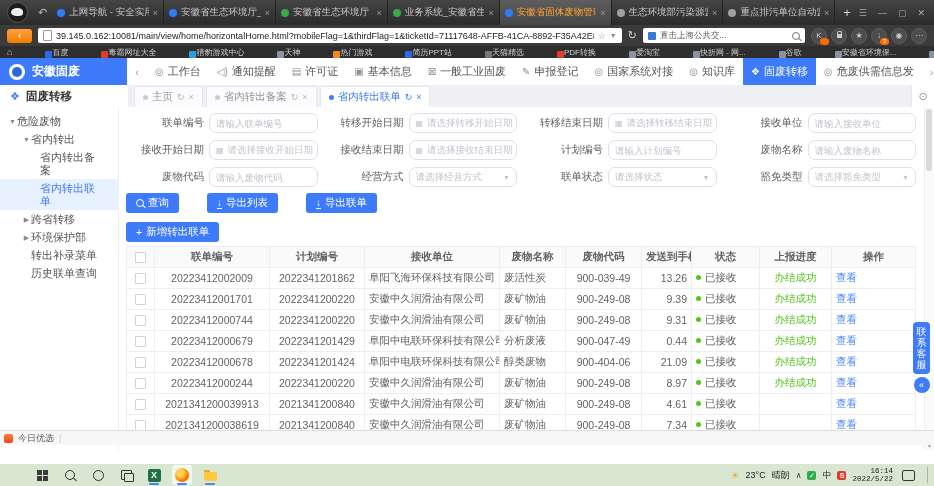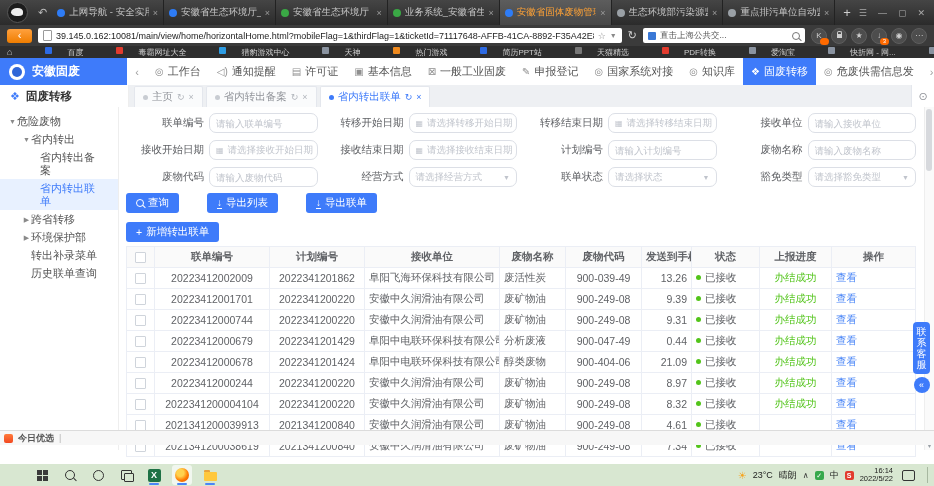--- a/index.html
+++ b/index.html
@@ -44,21 +44,21 @@
   .rbtn{width:14px;height:14px;border-radius:50%;background:#4d4d4d;border:1px solid #5e5e5e;
     color:#cecece;font-size:8px;display:flex;align-items:center;justify-content:center;position:relative;}
   .rbtn .bdg{position:absolute;right:-3px;bottom:-2px;min-width:7px;height:7px;border-radius:4px;
     background:#ff6a00;color:#fff;font-size:6px;line-height:7px;text-align:center;padding:0 1px;}
   .lockic{width:5px;height:4px;background:#cecece;position:relative;display:inline-block;}
   .lockic::before{content:'';position:absolute;top:-3px;left:0.5px;width:3px;height:3px;
     border:1px solid #cecece;border-bottom:none;border-radius:2px 2px 0 0;}
   .bookmarks{position:absolute;top:46px;left:0;right:0;height:12px;background:#2e2e2e;
     display:flex;align-items:center;gap:9px;padding:0 7px;font-size:8px;color:#cdcdcd;overflow:hidden;}
   .homeic{color:#d8d8d8;font-size:9px;}
-  .bm{display:flex;align-items:flex-start;gap:15px;white-space:nowrap;flex:none;padding-left:24px;}
+  .bm{display:flex;align-items:flex-end;gap:0;white-space:nowrap;flex:none;padding-left:24px;}
   .bm .ic{width:7px;height:7px;border-radius:1px;background:#8a93a0;flex:none;}
   .sendphone{margin-left:auto;display:flex;align-items:center;gap:3px;flex:none;color:#e0e0e0;}
   .phone-ic{width:5px;height:8px;border:1px solid #ff9d3b;border-radius:1px;background:#ff9d3b;}
   
   .app{position:absolute;top:58px;left:0;right:0;height:392px;background:#fff;}
   .app-nav{position:absolute;top:0;left:0;right:0;height:27px;border-bottom:1px solid #ececec;
     display:flex;align-items:stretch;background:#fff;}
   .brand{width:118px;flex:none;background:#3e7bfa;color:#fff;display:flex;align-items:center;
     gap:7px;padding-left:9px;font-size:12px;font-weight:bold;}
   .applogo{width:16px;height:16px;border-radius:50%;background:#fff;display:flex;align-items:center;justify-content:center;flex:none;}
@@ -120,21 +120,21 @@
   .link{color:#4a86f7;text-decoration:none;}
   .vscroll{width:9px;flex:none;background:#fafafa;border-left:1px solid #eee;position:relative;}
   .vthumb{position:absolute;top:2px;left:1px;width:6px;height:62px;background:#d7d9dd;border-radius:3px;}
   .vdown{position:absolute;bottom:1px;left:0;right:0;text-align:center;color:#9aa0a6;font-size:7px;}
   .svc{position:absolute;right:4px;top:264px;width:17px;z-index:6;text-align:center;}
   .svc .pill{background:#3e7bfa;color:#fff;border-radius:4px;padding:4px 0;font-size:10px;line-height:11px;}
   .svc .col{width:16px;height:16px;border-radius:50%;background:#3e7bfa;color:#fff;font-size:9px;
     line-height:16px;margin:3px auto 0;}
   
   .bbar{position:absolute;top:430px;left:0;right:0;height:14px;background:#f7f7f7;border-top:1px solid #dcdcdc;
-    display:flex;align-items:center;gap:5px;padding:0 4px;font-size:9px;color:#555;font-weight:bold;}
+    display:flex;align-items:center;gap:5px;padding:0 4px;font-size:9px;color:#555;}
   .bbar .ic{width:9px;height:9px;border-radius:2px;background:linear-gradient(#ff7b3c,#f2471f);flex:none;}
   .bbar .div{color:#ccc;}
   .taskbar{position:absolute;top:464px;left:0;right:0;height:22px;background:#d8e7d1;
     display:flex;align-items:center;padding:0 6px;}
   .tbicons{display:flex;align-items:center;gap:8px;margin-left:26px;}
   .tbi{width:20px;height:20px;display:flex;align-items:center;justify-content:center;position:relative;border-radius:3px;}
   .tbi.open::after{content:'';position:absolute;bottom:0;left:5px;right:5px;height:2px;background:#4a86f7;border-radius:1px;}
   .tbi.activewin{background:rgba(255,255,255,.65);}
   .startic{display:grid;grid-template-columns:5px 5px;grid-template-rows:5px 5px;gap:1px;}
   .startic i{background:#3a3a3a;}
@@ -145,21 +145,21 @@
   .xlic{width:13px;height:13px;background:#1e7145;border-radius:2px;color:#fff;font-size:9px;font-weight:bold;
     display:flex;align-items:center;justify-content:center;}
   .cheetic{width:14px;height:14px;border-radius:50%;background:radial-gradient(circle at 38% 35%,#ffd24d 0 28%,#ff7a00 60%,#e04e00 100%);}
   .foldic{width:13px;height:9px;background:#ffc83d;border-radius:1px;position:relative;margin-top:2px;}
   .foldic::before{content:'';position:absolute;top:-2px;left:0;width:6px;height:2px;background:#e8a33d;border-radius:1px 1px 0 0;}
   .tray{margin-left:auto;display:flex;align-items:center;gap:6px;font-size:9px;color:#1c1c1c;}
   .sun{color:#f5a623;font-size:10px;}
   .chev{font-size:8px;color:#333;}
   .shield{width:9px;height:9px;background:#36a94c;border-radius:2px;color:#fff;font-size:7px;line-height:9px;text-align:center;}
   .sred{width:9px;height:9px;background:#e23b2e;border-radius:2px;color:#fff;font-size:7px;line-height:9px;text-align:center;font-weight:bold;}
-  .clock{text-align:right;font-size:7.5px;line-height:8.5px;}
+  .clock{text-align:right;font-size:7.5px;line-height:8.5px;font-family:Liberation Mono, monospace;}
   .notif{width:11px;height:9px;border:1.2px solid #333;border-radius:2px;margin-left:3px;}
   .showdesk{width:1px;height:16px;background:#a7b8a0;margin-left:6px;}
 </style>
 </head>
 <body>
 
 <div id="stage">
 
   <div class="tabbar">
     <div class="leopard"></div>
@@ -625,34 +625,20 @@
             <td class="c-cen">900-249-08</td>
             <td class="c-qty">8.97</td>
             <td class="c-left"><span class="sdot"></span><span>已接收</span></td>
             <td class="c-cen"><span class="ok">办结成功</span></td>
             <td class="c-left"><a class="link" href="#">查看</a></td>
           </tr>
           <tr>
             <td>
                   <div class="cb"></div>
                 </td>
-            <td class="c-cen">2022341200004104</td>
-            <td class="c-cen">2022341200220</td>
-            <td class="c-left">安徽中久润滑油有限公司</td>
-            <td class="c-left">废矿物油</td>
-            <td class="c-cen">900-249-08</td>
-            <td class="c-qty">8.32</td>
-            <td class="c-left"><span class="sdot"></span><span>已接收</span></td>
-            <td class="c-cen"><span class="ok">办结成功</span></td>
-            <td class="c-left"><a class="link" href="#">查看</a></td>
-          </tr>
-          <tr>
-            <td>
-                  <div class="cb"></div>
-                </td>
             <td class="c-cen">2021341200039913</td>
             <td class="c-cen">2021341200840</td>
             <td class="c-left">安徽中久润滑油有限公司</td>
             <td class="c-left">废矿物油</td>
             <td class="c-cen">900-249-08</td>
             <td class="c-qty">4.61</td>
             <td class="c-left"><span class="sdot"></span><span>已接收</span></td>
             <td class="c-cen"><span class="ok"></span></td>
             <td class="c-left"><a class="link" href="#">查看</a></td>
           </tr>

